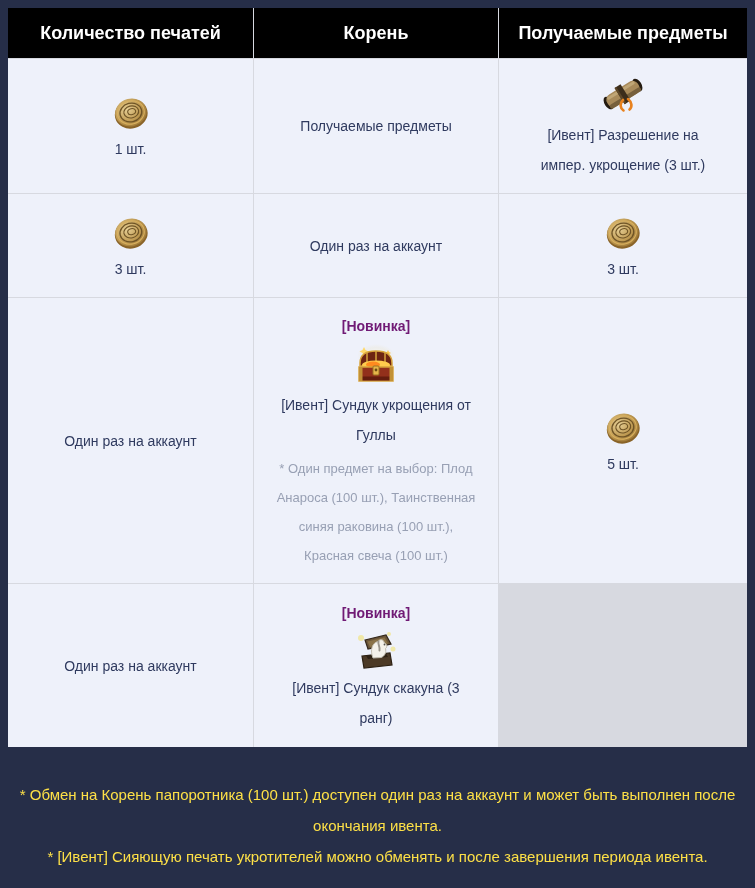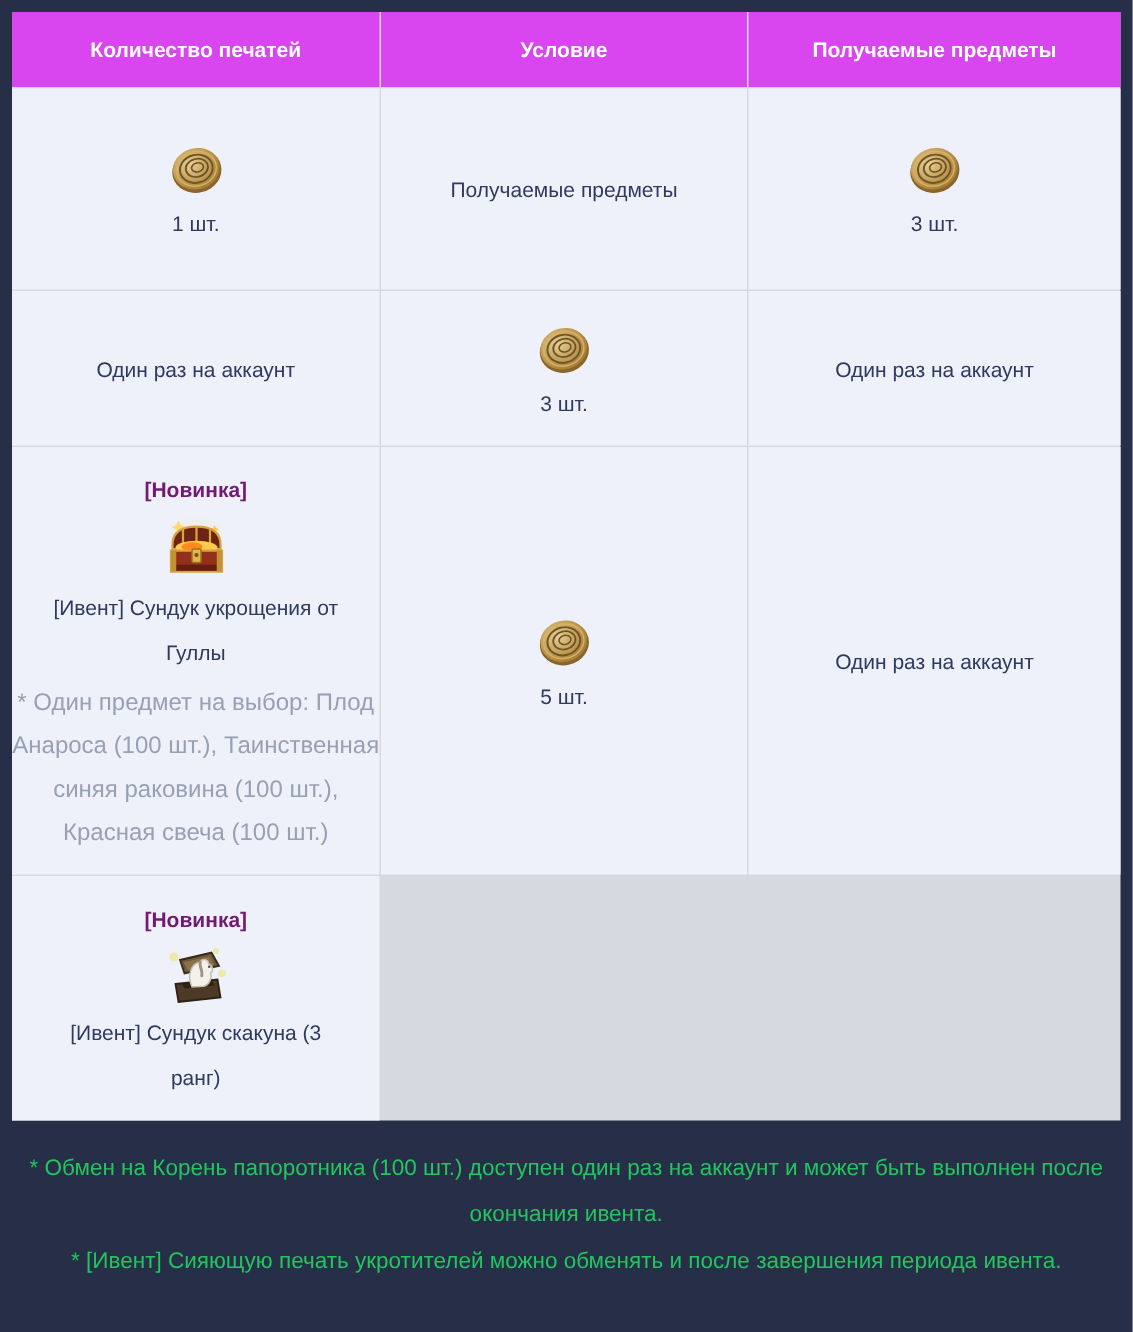--- a/index.html
+++ b/index.html
@@ -11,39 +11,39 @@
   }
   .table-wrap{
     position:absolute;top:8px;left:8px;width:739px;
     background:#d7d9e0;
     display:grid;
     grid-template-columns:245px 244px 248px;
     grid-template-rows:50px 134px 103px 285px 163px;
     gap:1px;
   }
   .th{
-    background:#d946ef;color:#ffffff;
-    font-weight:bold;font-size:14px;
+    background:#000000;color:#ffffff;
+    font-weight:bold;font-size:18px;
     display:flex;align-items:center;justify-content:center;
     text-align:center;
   }
   .td{
     background:#eef1fa;color:#2f3a5f;font-size:14px;
     display:flex;flex-direction:column;align-items:center;justify-content:center;
     text-align:center;white-space:pre-line;line-height:30px;
   }
   .item-name{white-space:pre-line;line-height:30px;}
   .qty-label{line-height:22px;margin-top:4px;}
   .badge{color:#701a75;font-weight:bold;line-height:28px;margin-bottom:2px;}
-  .note{color:#98a0b4;font-size:16px;line-height:29px;margin-top:4px;white-space:pre-line;}
+  .note{color:#98a0b4;font-size:13px;line-height:29px;margin-top:4px;white-space:pre-line;}
   .icon{display:block;}
   .footer{
     position:absolute;top:747px;left:0;width:755px;
-    color:#22c55e;font-size:15px;line-height:31px;
-    text-align:center;padding-top:16px;
+    color:#fde047;font-size:15px;line-height:31px;
+    text-align:center;padding-top:32px;
   }
   .footer p{margin:0;white-space:pre-line;}
 </style>
 </head>
 <body>
 
 <svg width="0" height="0" style="position:absolute" aria-hidden="true">
   <defs>
     <radialGradient id="gold" cx="40%" cy="35%" r="80%">
       <stop offset="0" stop-color="#e6cf96"></stop>
@@ -57,41 +57,60 @@
     </radialGradient>
   </defs>
 </svg>
 
 <div class="table-wrap">
 
   <div class="th">
     <span>Количество печатей</span>
   </div>
   <div class="th">
-    <span>Условие</span>
+    <span>Корень</span>
   </div>
   <div class="th">
     <span>Получаемые предметы</span>
   </div>
 
   <div class="td">
     <svg class="icon" width="40" height="42" viewBox="0 0 40 42">
       <g transform="rotate(-14 20 21)">
         <ellipse cx="20" cy="22" rx="16.5" ry="14.5" fill="#8a6428"></ellipse>
         <ellipse cx="20" cy="20.5" rx="15.8" ry="13.8" fill="url(#gold)"></ellipse>
         <ellipse cx="20" cy="20.5" rx="13.5" ry="11.5" fill="none" stroke="#d9b05e" stroke-width="1"></ellipse>
         <ellipse cx="20" cy="20.5" rx="11" ry="9.3" fill="none" stroke="#6f5426" stroke-width="1.3"></ellipse>
         <ellipse cx="20.5" cy="20" rx="7.5" ry="6" fill="none" stroke="#6f5426" stroke-width="1.2"></ellipse>
         <ellipse cx="21" cy="19.8" rx="4" ry="3" fill="none" stroke="#6f5426" stroke-width="1.1"></ellipse>
       </g>
     </svg>
     <span class="qty-label">1 шт.</span>
   </div>
   <div class="td">
     <span>Получаемые предметы</span>
+  </div>
+  <div class="td">
+    <svg class="icon" width="50" height="48" viewBox="0 0 50 48">
+      <g transform="rotate(-32 25 22)">
+        <ellipse cx="8" cy="22" rx="4" ry="7" fill="#241b10"></ellipse>
+        <ellipse cx="42" cy="22" rx="4" ry="7" fill="#241b10"></ellipse>
+        <rect x="7" y="15" width="36" height="14" rx="6" fill="#a88a5a"></rect>
+        <rect x="9" y="16.5" width="32" height="3" rx="1.5" fill="#c6ad7d" opacity="0.8"></rect>
+        <rect x="7" y="24.5" width="36" height="4.5" rx="2" fill="#77603c"></rect>
+        <rect x="21" y="12.5" width="7" height="19" fill="#3c2d1b"></rect>
+        <rect x="21" y="12.5" width="2" height="19" fill="#5c4628"></rect>
+      </g>
+      <g fill="none" stroke="#e8821e" stroke-width="2.6" stroke-linecap="round">
+        <path d="M25 28 c-3.5 3.5 -3 8 0.5 10.5"></path>
+        <path d="M30 27 c4 3 4.5 8 1.5 10.5"></path>
+      </g>
+    </svg>
+    <span class="item-name">[Ивент] Разрешение на
+импер. укрощение (3 шт.)</span>
   </div>
 
   <div class="td">
     <svg class="icon" width="40" height="42" viewBox="0 0 40 42">
       <g transform="rotate(-14 20 21)">
         <ellipse cx="20" cy="22" rx="16.5" ry="14.5" fill="#8a6428"></ellipse>
         <ellipse cx="20" cy="20.5" rx="15.8" ry="13.8" fill="url(#gold)"></ellipse>
         <ellipse cx="20" cy="20.5" rx="13.5" ry="11.5" fill="none" stroke="#d9b05e" stroke-width="1"></ellipse>
         <ellipse cx="20" cy="20.5" rx="11" ry="9.3" fill="none" stroke="#6f5426" stroke-width="1.3"></ellipse>
         <ellipse cx="20.5" cy="20" rx="7.5" ry="6" fill="none" stroke="#6f5426" stroke-width="1.2"></ellipse>

